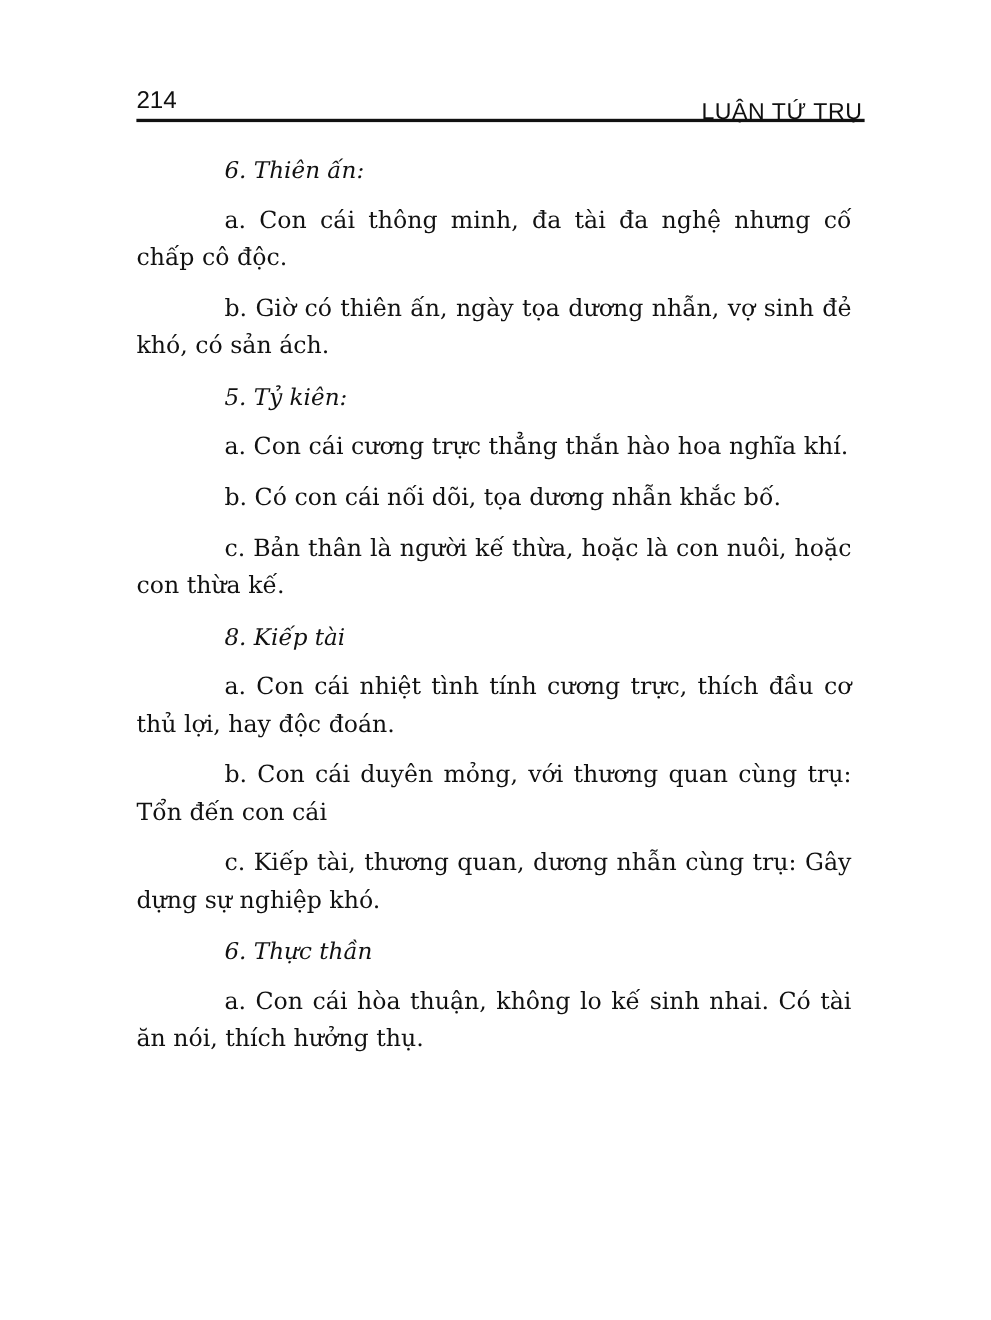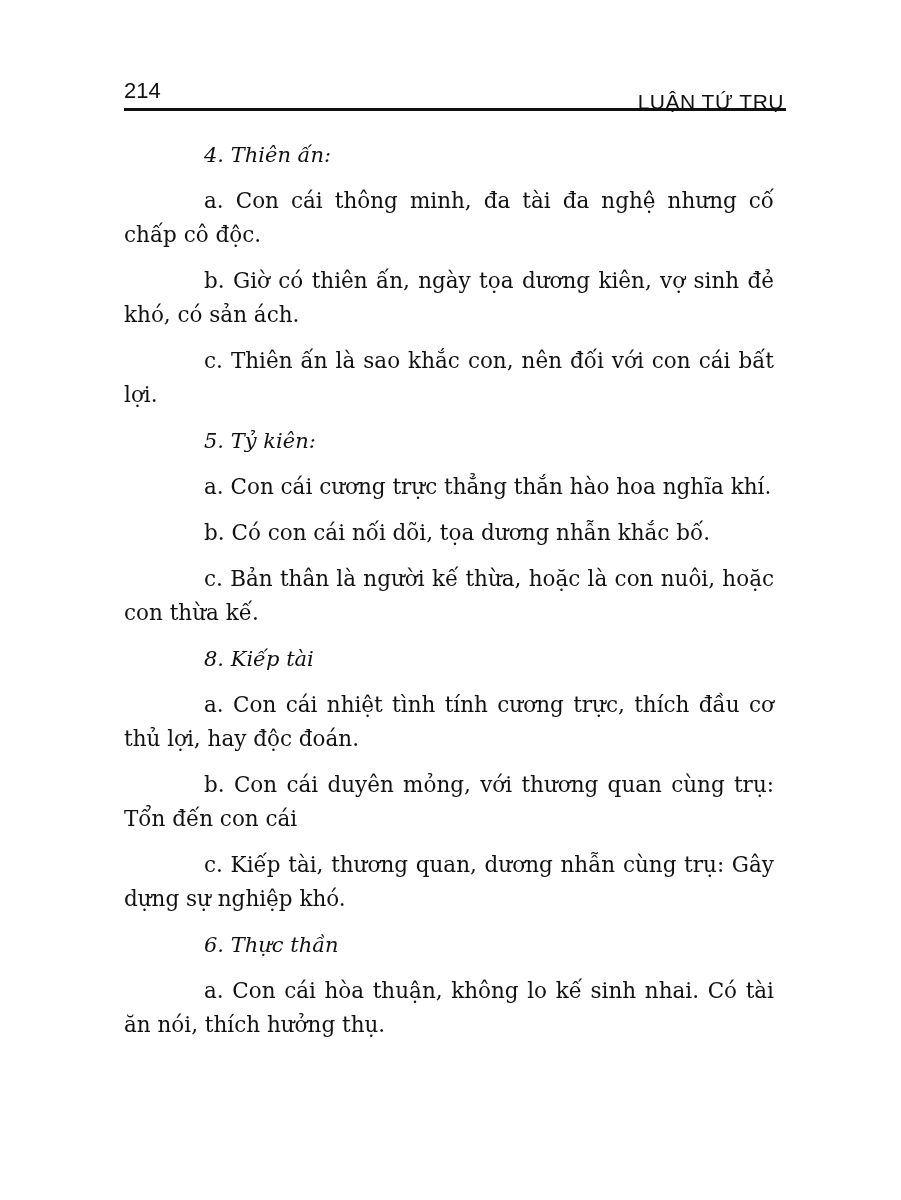--- a/index.html
+++ b/index.html
@@ -18,24 +18,23 @@
 </head>
 <body>
 
 <div class="header">
   <span class="page-num">214</span>
   <span class="running-title">LUẬN TỨ TRỤ</span>
 </div>
 <div class="rule"></div>
 
 <div class="body">
-  <div class="h">4. Thiên ấn:</div>
+  <div class="h">6. Thiên ấn:</div>
   <p class="p">a. Con cái thông minh, đa tài đa nghệ nhưng cố chấp cô độc.</p>
-  <p class="p">b. Giờ có thiên ấn, ngày tọa dương kiên, vợ sinh đẻ khó, có sản ách.</p>
-  <p class="p">c. Thiên ấn là sao khắc con, nên đối với con cái bất lợi.</p>
+  <p class="p">b. Giờ có thiên ấn, ngày tọa dương nhẫn, vợ sinh đẻ khó, có sản ách.</p>
   <div class="h">5. Tỷ kiên:</div>
   <p class="p">a. Con cái cương trực thẳng thắn hào hoa nghĩa khí.</p>
   <p class="p">b. Có con cái nối  dõi, tọa dương nhẫn khắc bố.</p>
   <p class="p">c. Bản thân là người  kế thừa, hoặc là con nuôi, hoặc con thừa kế.</p>
   <div class="h">8. Kiếp tài</div>
   <p class="p">a. Con cái nhiệt tình tính cương trực, thích đầu cơ thủ lợi, hay độc đoán.</p>
   <p class="p">b. Con cái duyên mỏng, với thương quan cùng trụ: Tổn đến con cái</p>
   <p class="p">c. Kiếp tài, thương quan, dương nhẫn cùng trụ: Gây dựng sự nghiệp khó.</p>
   <div class="h">6. Thực thần</div>
   <p class="p">a. Con cái hòa thuận, không lo kế sinh nhai. Có tài ăn nói, thích hưởng thụ.</p>

